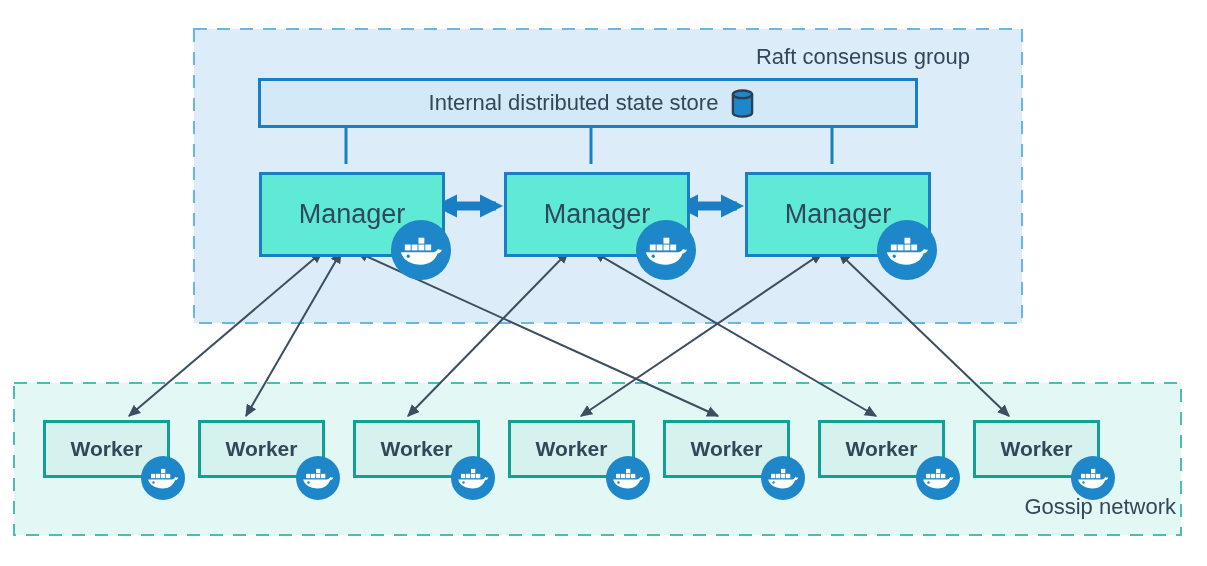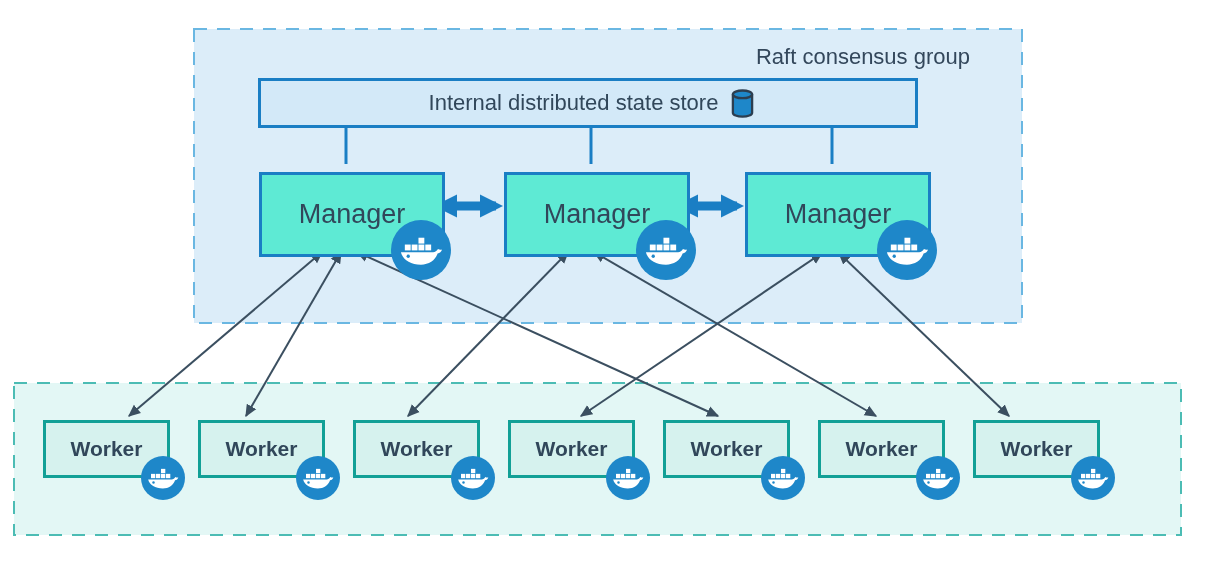--- a/index.html
+++ b/index.html
@@ -174,14 +174,15 @@
     <svg>
         <use href="#whale"></use>
       </svg>
   </div>
   <div class="badge badge-worker" style="left:1071px;top:456px;">
     <svg>
         <use href="#whale"></use>
       </svg>
   </div>
 
+  <div class="group-label" style="left:880px;top:494px;width:296px;">Gossip network</div>
 
 </div>
 
 </body></html>

